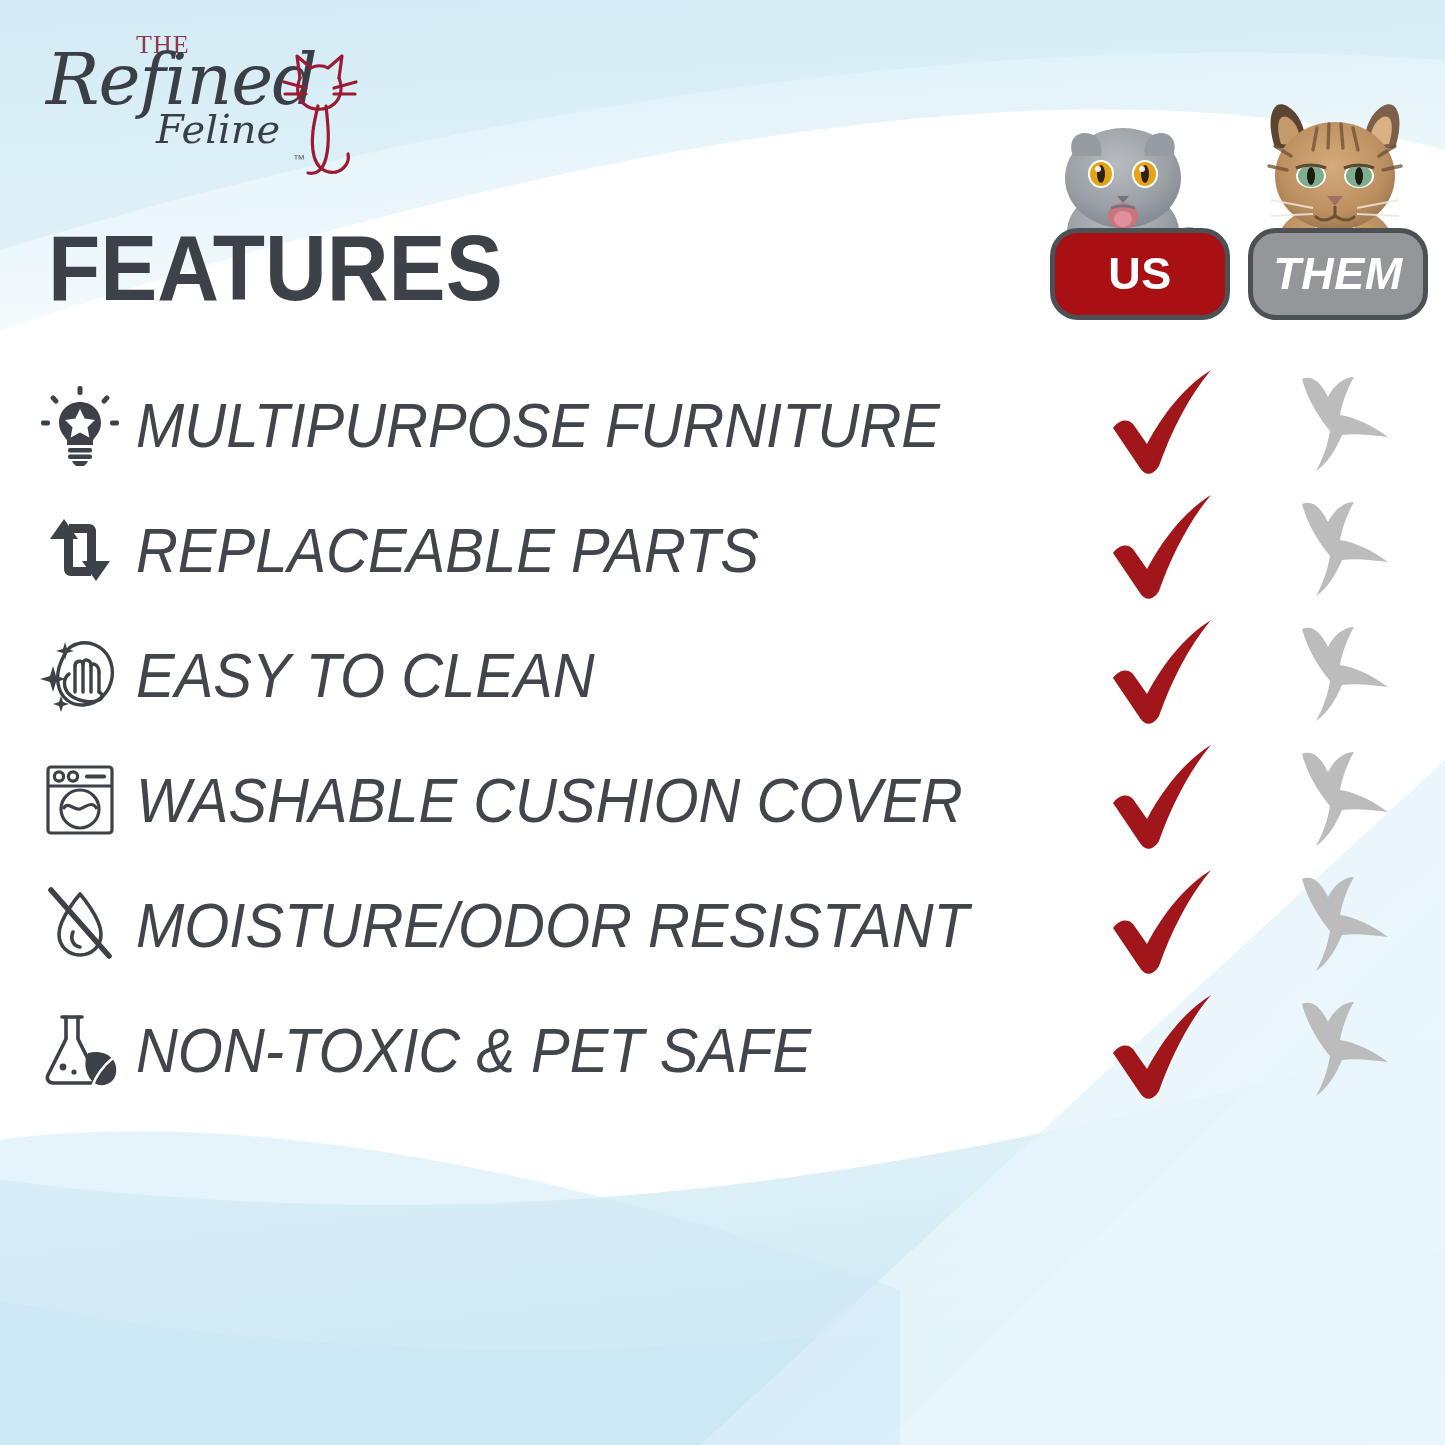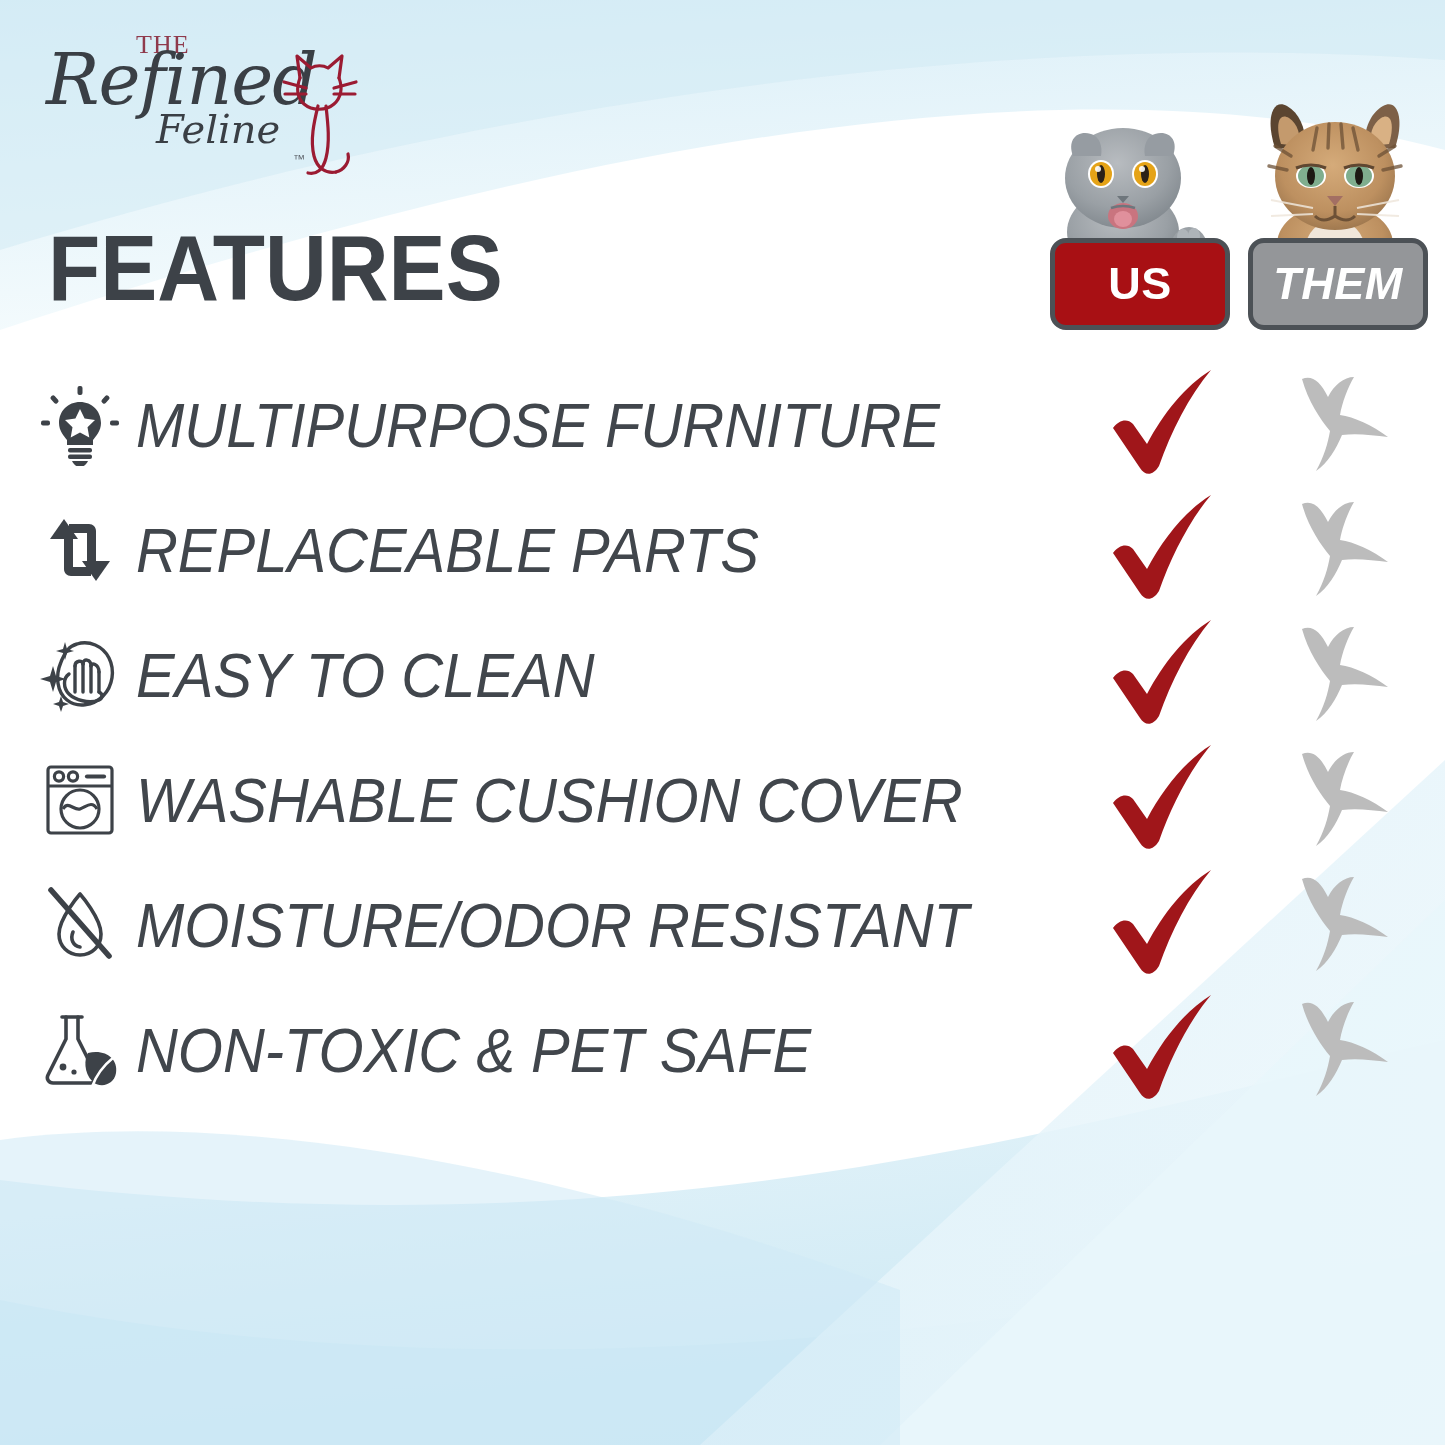--- a/index.html
+++ b/index.html
@@ -110,24 +110,24 @@
   }
   .cat-photo {
     position: absolute;
     bottom: 58px;
   }
   .cat-us { left: 18px; }
   .cat-them { left: 208px; }
 
   .badge {
     position: absolute;
-    bottom: 2px;
+    bottom: 12px;
     width: 180px;
     height: 92px;
-    border-radius: 16px;
+    border-radius: 28px;
     border: 5px solid #4c5156;
     box-sizing: border-box;
     display: flex;
     align-items: center;
     justify-content: center;
     font-family: "Liberation Sans", sans-serif;
     font-weight: 700;
     font-size: 45px;
     color: #ffffff;
     letter-spacing: 0.5px;

